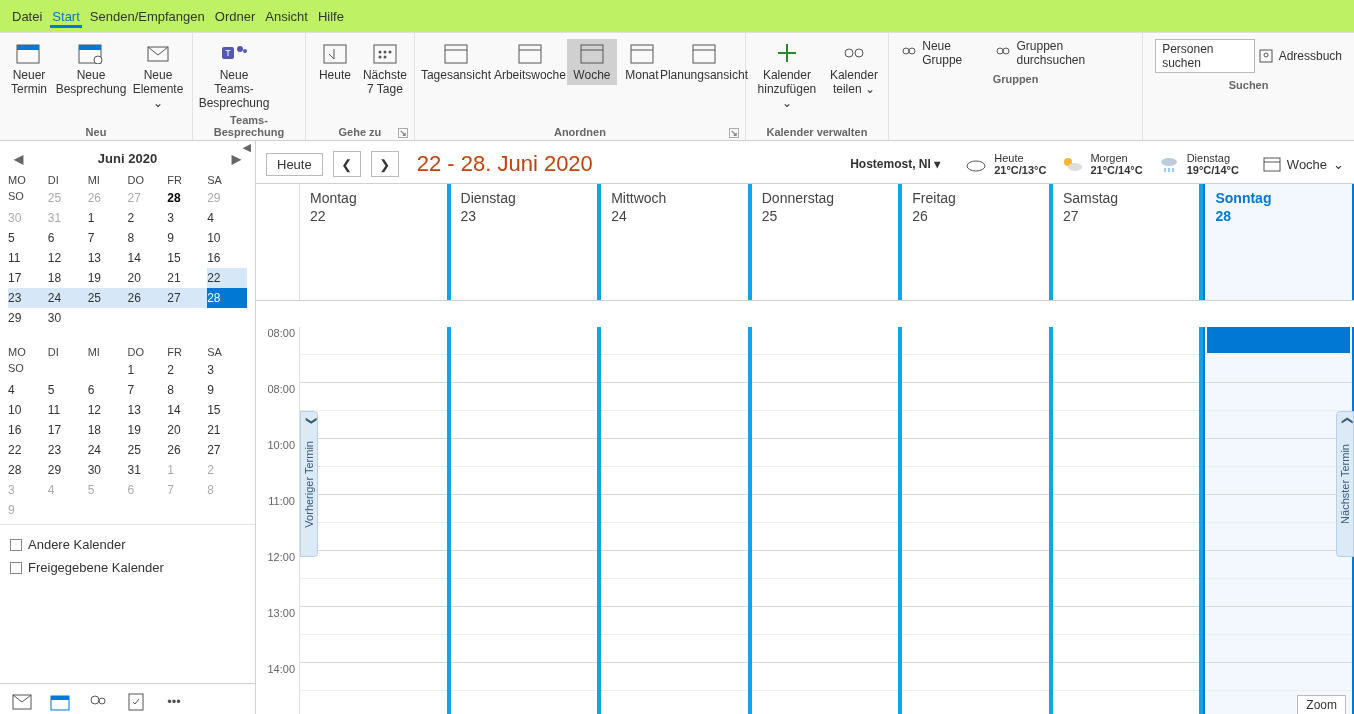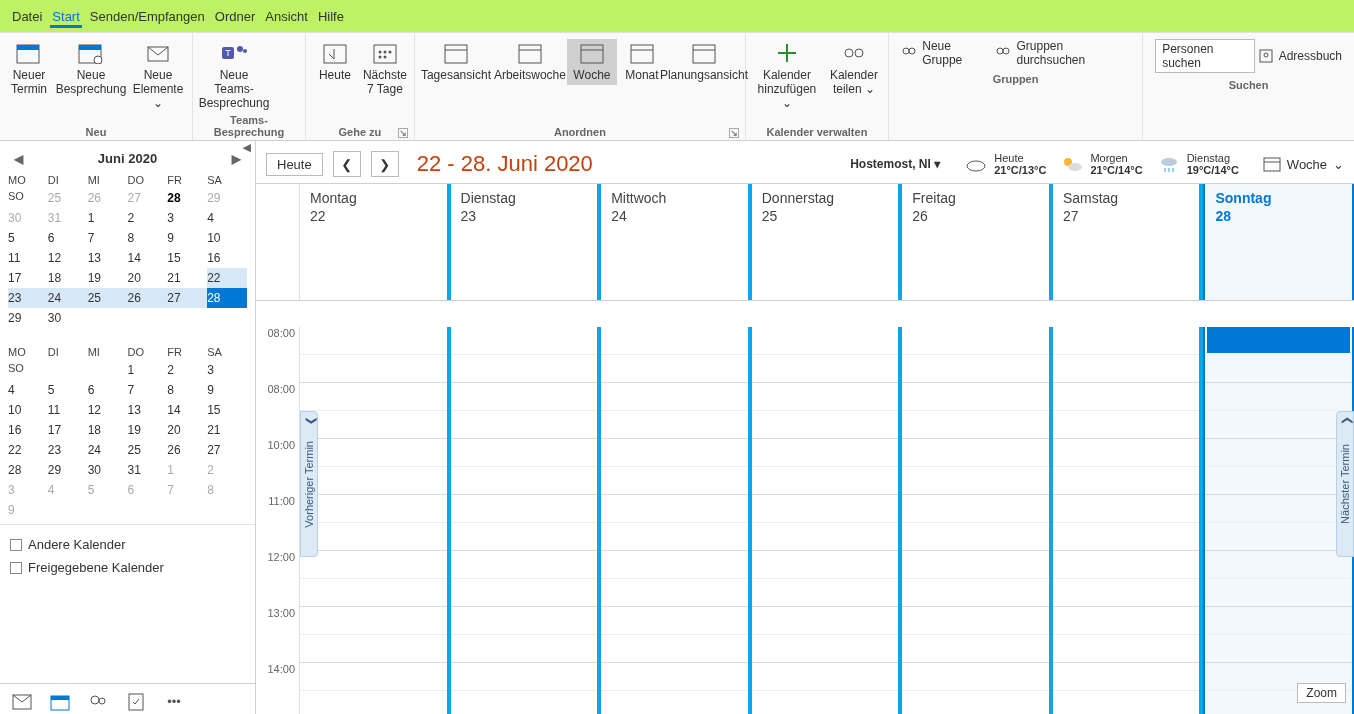--- a/index.html
+++ b/index.html
@@ -79,21 +79,21 @@
 .timed .time-gutter div { height:56px; text-align:right; padding-right:4px; border-bottom:1px solid transparent;}
 .timed .day-col .halfrow { height:28px; border-bottom:1px solid #eee;}
 .timed .day-col .halfrow.full { border-bottom:1px solid #d8d8d8;}
 .timed .day-col.today-col .event { height:26px; margin-left:2px; margin-right:2px; background:#0078d4;}
 
 .edge-tab { position:absolute; top:110px; width:18px; height:146px; background:#dceaf6; border:1px solid #b8cfe4; display:flex; align-items:center; justify-content:center; cursor:pointer;}
 .edge-tab.left { left:44px; border-radius:0 4px 4px 0;}
 .edge-tab.right { right:0; border-radius:4px 0 0 4px;}
 .edge-tab span { writing-mode: vertical-rl; transform: rotate(180deg); font-size:11px; color:#3a5a7a;}
 .edge-tab .chev { position:absolute; top:4px; font-size:11px; color:#3a5a7a;}
-.zoom { position:absolute; bottom:16px; right:8px; border:1px solid #bbb; padding:2px 8px; font-size:12px; background:#fff; cursor:pointer;}
+.zoom { position:absolute; bottom:4px; right:8px; border:1px solid #bbb; padding:2px 8px; font-size:12px; background:#fff; cursor:pointer;}
 </style>
 </head>
 <body>
 
 <div class="menubar" id="menubar">
     <div class="menubar-item">Datei</div>
     <div class="menubar-item active">Start</div>
     <div class="menubar-item">Senden/Empfangen</div>
     <div class="menubar-item">Ordner</div>
     <div class="menubar-item">Ansicht</div>

